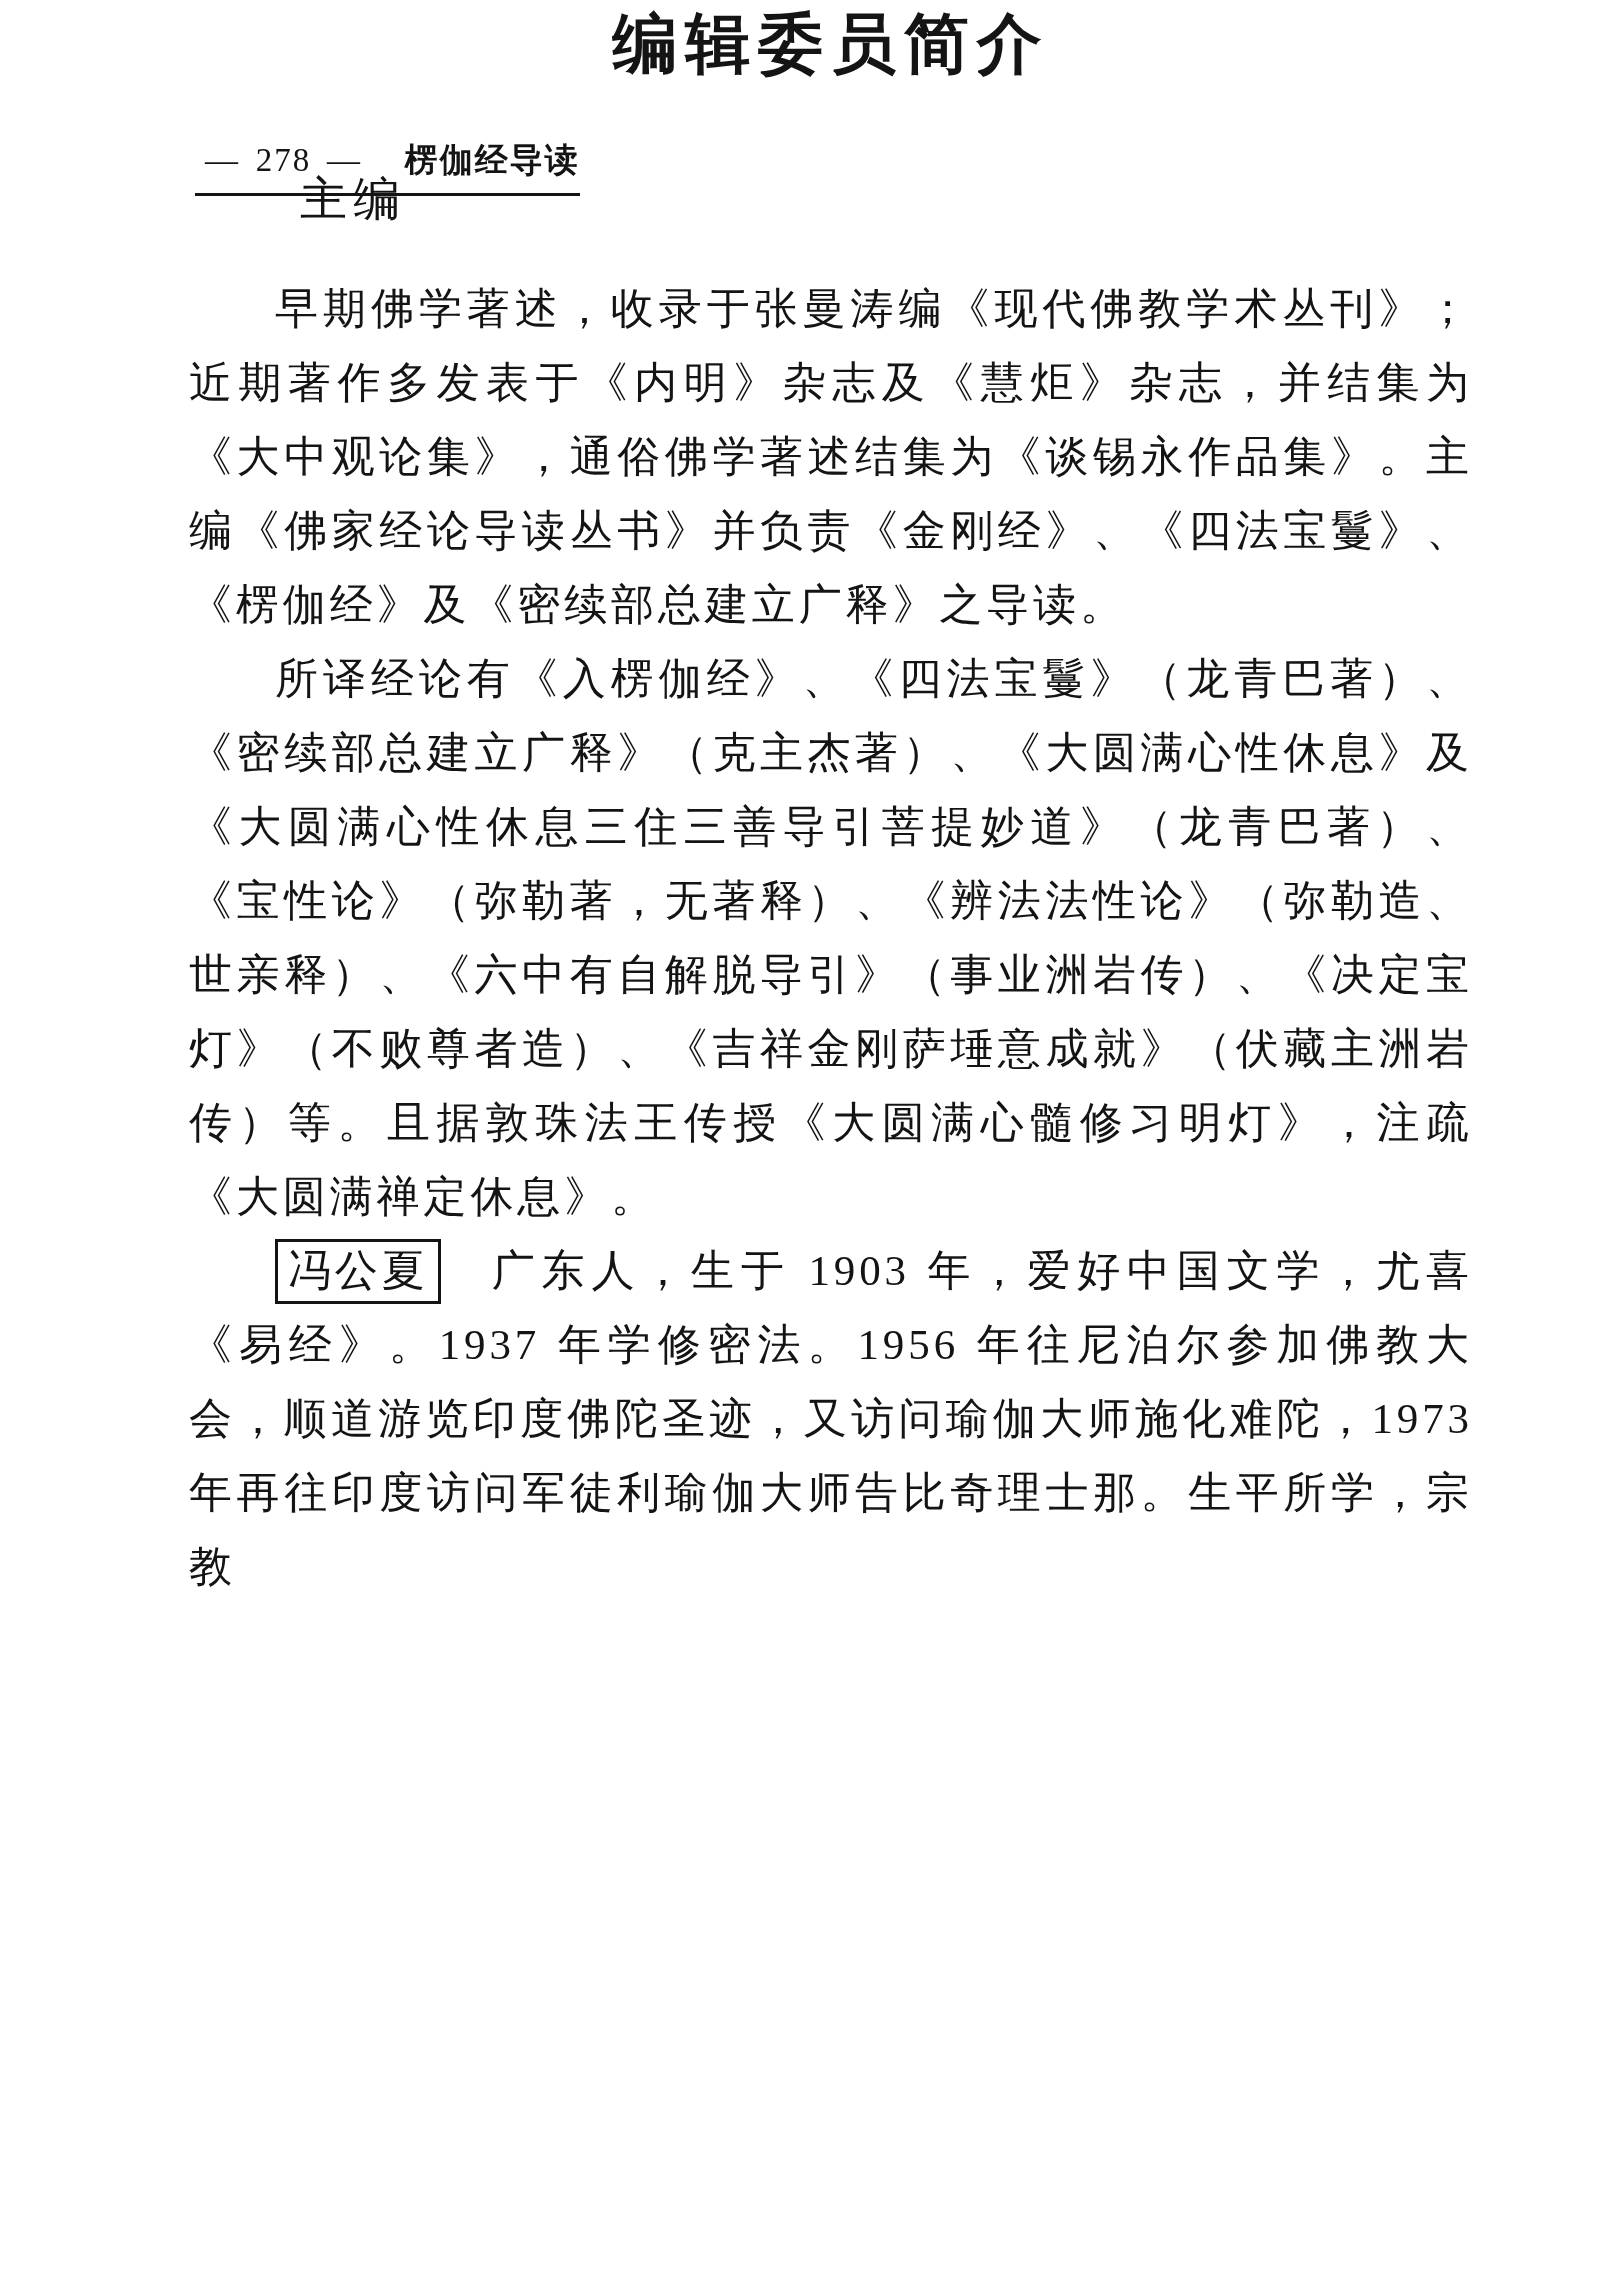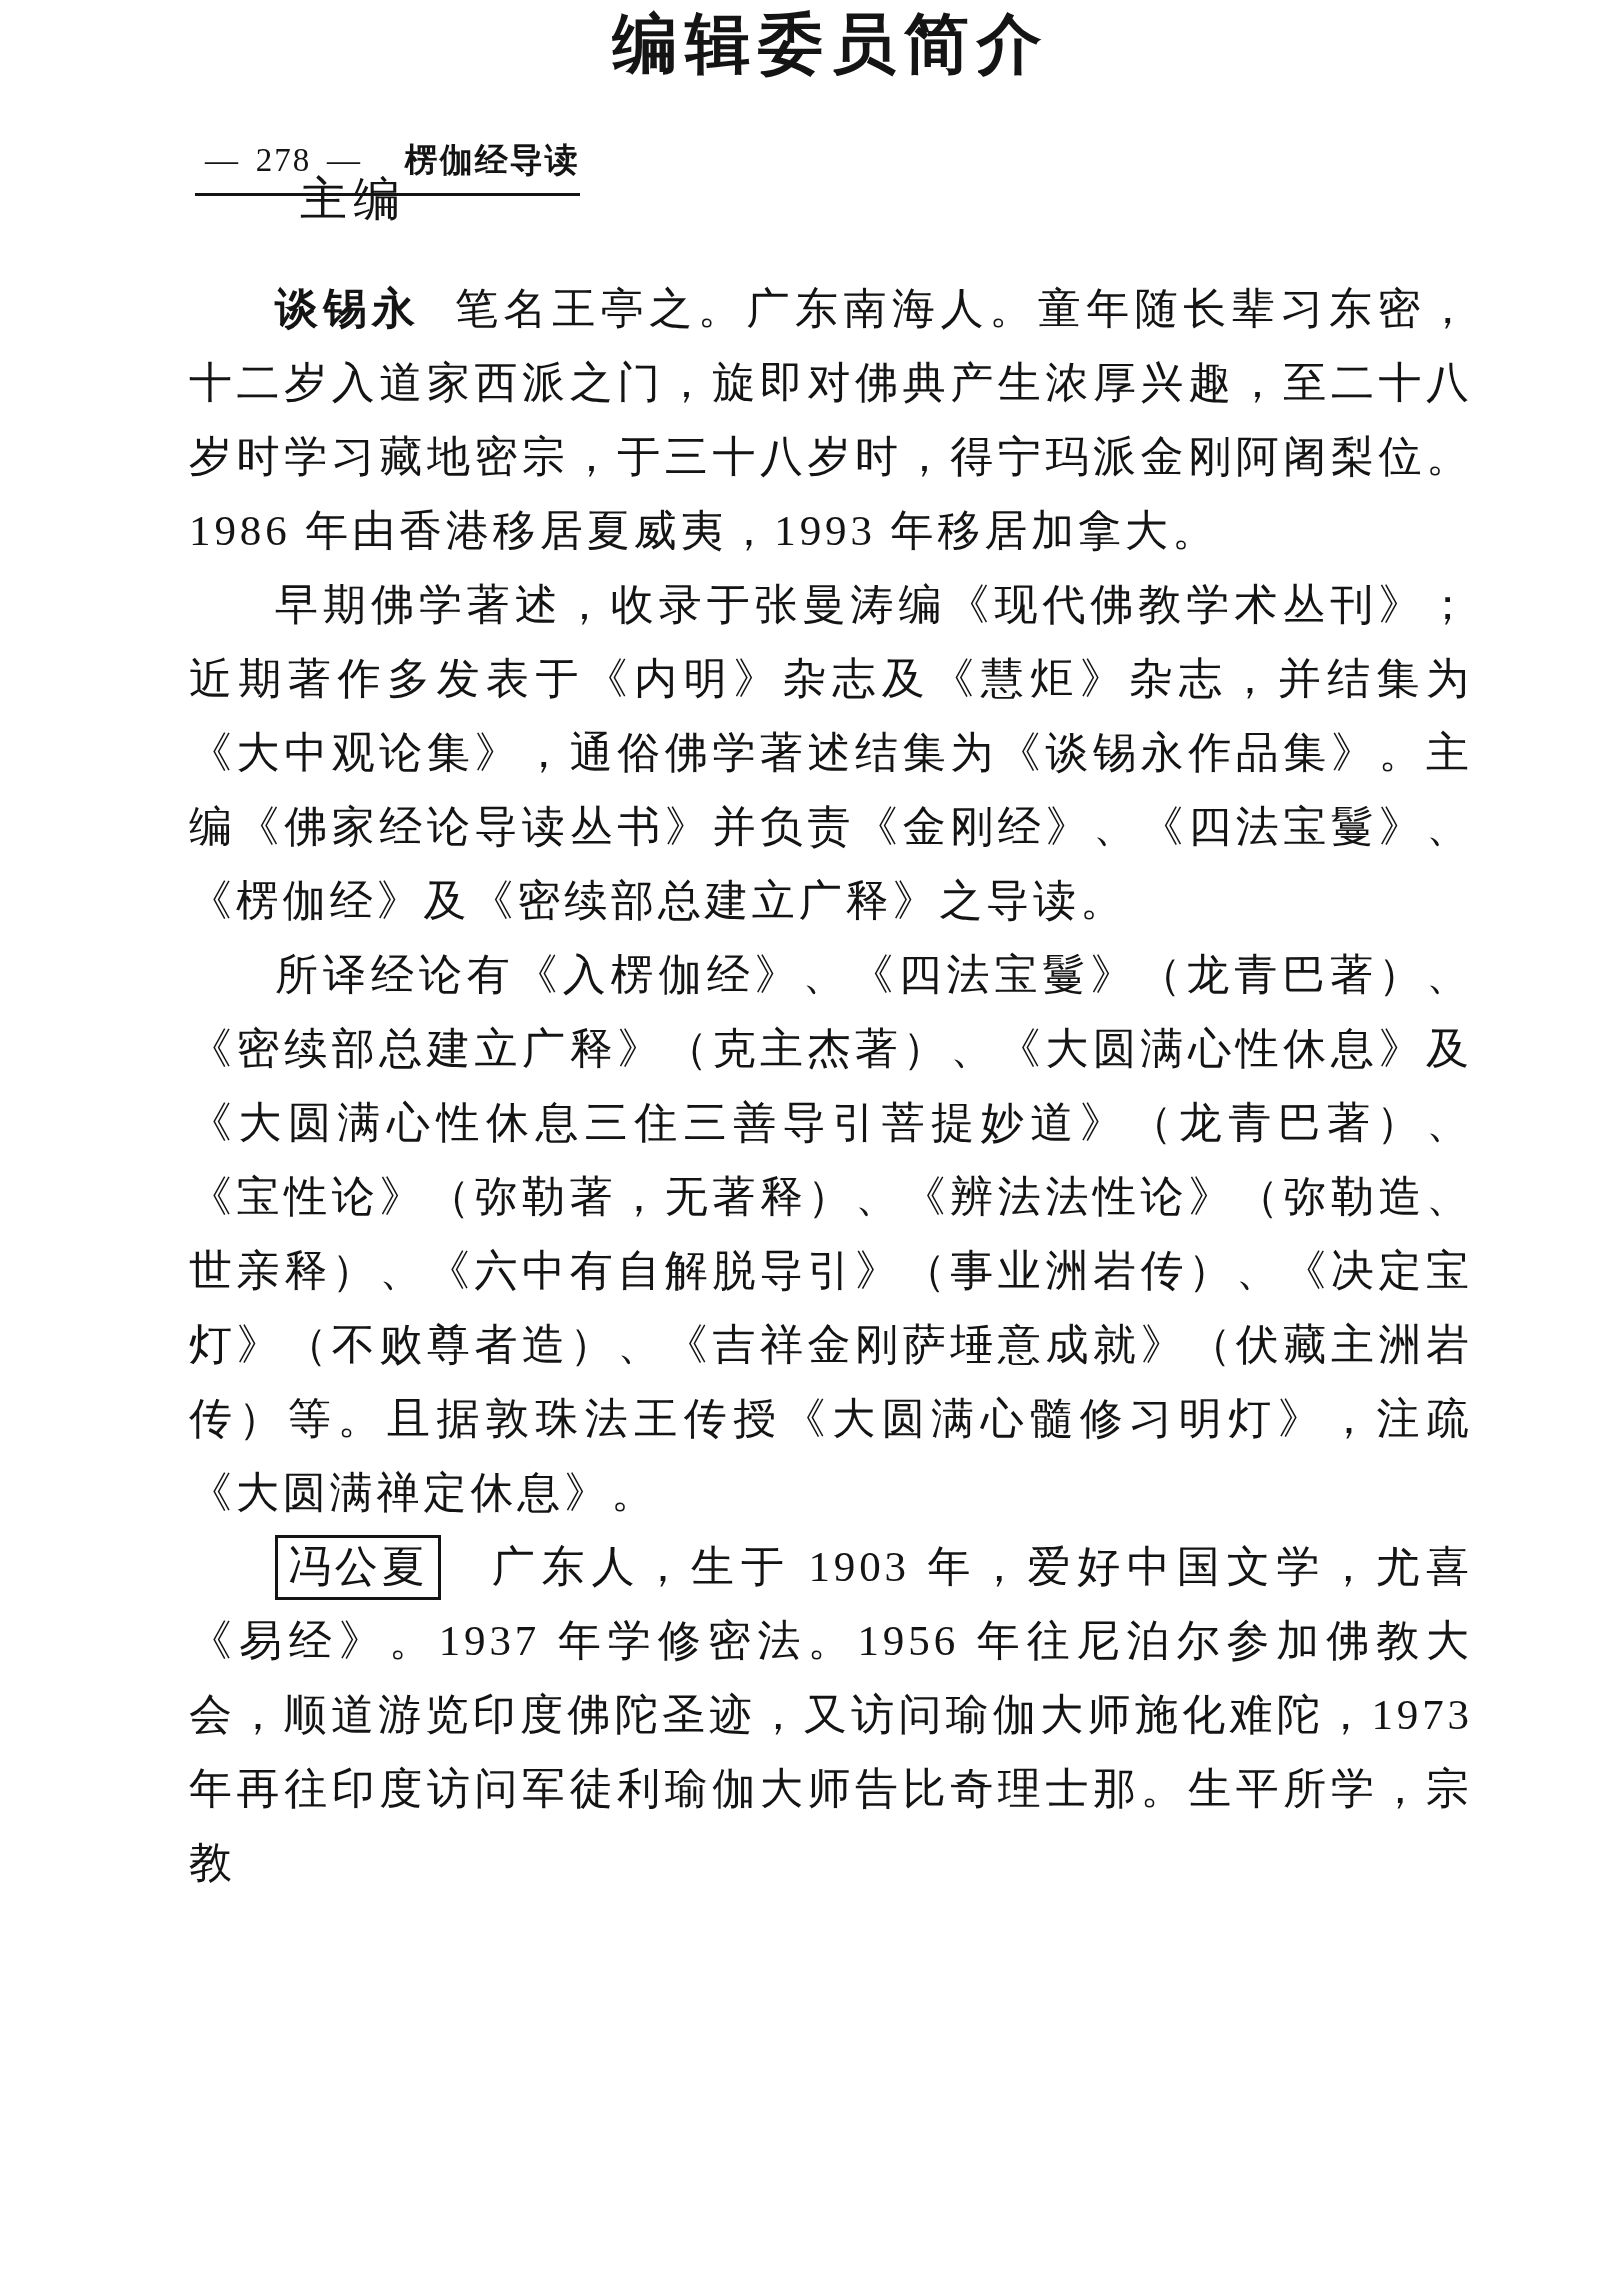--- a/index.html
+++ b/index.html
@@ -96,21 +96,20 @@
   <div class="running-header">
     <span class="dash">—</span><span class="pagenum">278</span><span class="dash">—</span><span class="booktitle">楞伽经导读</span>
   </div>
 
   <div class="content">
 
     <h1 class="page-title">编辑委员简介</h1>
 
     <h2 class="section-heading">主编</h2>
 
-    <p class="body-para"><span class="leader-bold">谈锡永</span><span>笔名王亭之。广东南海人。童年随长辈习东密，十二岁入道家西派之门，旋即对佛典产生浓厚兴趣，至二十八岁时学习藏地密宗，于三十八岁时，得宁玛派金刚阿阇梨位。1986 年由香港移居夏威夷，1993 年移居加拿大。</span></p>
 
     <p class="body-para"><span>早期佛学著述，收录于张曼涛编《现代佛教学术丛刊》；近期著作多发表于《内明》杂志及《慧炬》杂志，并结集为《大中观论集》，通俗佛学著述结集为《谈锡永作品集》。主编《佛家经论导读丛书》并负责《金刚经》、《四法宝鬘》、《楞伽经》及《密续部总建立广释》之导读。</span></p>
 
     <p class="body-para"><span>所译经论有《入楞伽经》、《四法宝鬘》（龙青巴著）、《密续部总建立广释》（克主杰著）、《大圆满心性休息》及《大圆满心性休息三住三善导引菩提妙道》（龙青巴著）、《宝性论》（弥勒著，无著释）、《辨法法性论》（弥勒造、世亲释）、《六中有自解脱导引》（事业洲岩传）、《决定宝灯》（不败尊者造）、《吉祥金刚萨埵意成就》（伏藏主洲岩传）等。且据敦珠法王传授《大圆满心髓修习明灯》，注疏《大圆满禅定休息》。</span></p>
 
 
     <p class="body-para"><span class="leader-boxed">冯公夏</span><span>广东人，生于 1903 年，爱好中国文学，尤喜《易经》。1937 年学修密法。1956 年往尼泊尔参加佛教大会，顺道游览印度佛陀圣迹，又访问瑜伽大师施化难陀，1973 年再往印度访问军徒利瑜伽大师告比奇理士那。生平所学，宗教</span></p>
 
   </div>
 

